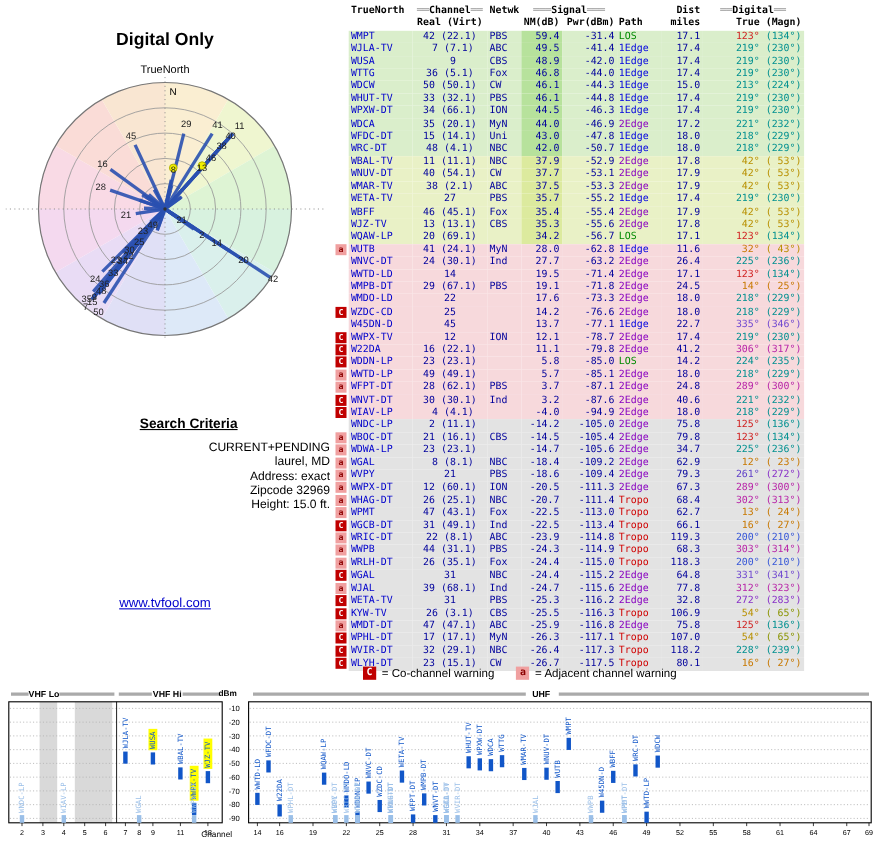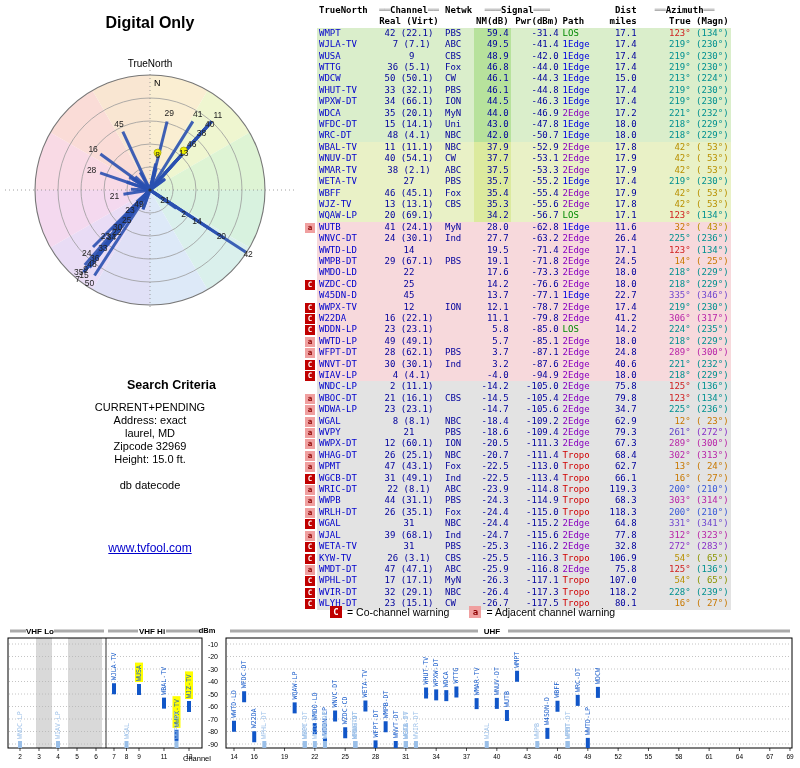--- a/index.html
+++ b/index.html
@@ -2,30 +2,30 @@
 <html><head>
 <meta charset="utf-8">
 <style>
   * { margin:0; padding:0; box-sizing:border-box; }
   html,body { width:800px; height:768px; background:#fff; overflow:hidden; }
   body { font-family:"DejaVu Sans Mono", monospace; position:relative; }
   .page { position:absolute; inset:0; }
 
   
   .left { position:absolute; left:0; top:0; width:300px; height:600px; }
-  .title { position:absolute; top:14px; width:100%; text-align:center;
+  .title { position:absolute; top:28px; width:100%; text-align:center;
            font:bold 16px "Liberation Sans", sans-serif; }
   .truenorth { position:absolute; top:58px; width:100%; text-align:center;
            font:10px "Liberation Sans", sans-serif; }
   .radar-wrap { position:absolute; left:5px; top:70px; width:290px; height:240px; }
   .radar-wrap svg { position:absolute; left:0; top:0; }
   .criteria { position:absolute; top:378px; width:100%; text-align:center;
            font:11px "Liberation Sans", sans-serif; color:#000; }
-  .crit-title { font:bold 12.5px "Liberation Sans", sans-serif; margin-bottom:9px;padding-left:43px; }
-  #crit-lines div { line-height:13px; }
+  .crit-title { font:bold 12.5px "Liberation Sans", sans-serif; text-decoration:underline; margin-bottom:9px;padding-left:43px; }
+  #crit-lines div { line-height:13px;text-align:right; }
   .crit-db { line-height:13px; }
   .dbgap { margin-top:13px; }
   .tvlink { position:absolute; top:541px; width:100%; text-align:center; display:block;
            font:12px "Liberation Sans", sans-serif; color:#0000cc; text-decoration:underline; cursor:pointer; }
 
   
   .tablewrap { position:absolute; left:304px; top:5px; width:494px; }
   table { border-collapse:collapse; white-space:pre; }
   td,th { font:9px/11.4px "DejaVu Sans Mono", monospace; height:11.4px; padding:0 2px; vertical-align:middle; }
   th { font-weight:bold; color:#000; text-align:left; }
@@ -180,42 +180,41 @@
           <text x="124.90691798823772" y="143.09308201176228" font-size="8.5" font-family="Liberation Sans, sans-serif" fill="#222" text-anchor="middle">23</text>
           <circle cx="152.5112823573616" cy="82.66219486076233" r="3.5" fill="#f0f000" stroke="#a8a800" stroke-width="0.8"></circle>
           <text x="152.5112823573616" y="87.66219486076233" font-size="8.5" font-family="Liberation Sans, sans-serif" fill="#222" text-anchor="middle">8</text>
           <text x="109.5464780650918" y="128.6152862291941" font-size="8.5" font-family="Liberation Sans, sans-serif" fill="#222" text-anchor="middle">21</text>
         </svg>
     </div>
     <div class="criteria">
       <div class="crit-title">Search Criteria</div>
       <div id="crit-lines">
           <div>CURRENT+PENDING</div>
+          <div>laurel, MD</div>
           <div>Address: exact</div>
-          <div>laurel, MD</div>
           <div>Zipcode 32969</div>
           <div>Height: 15.0 ft.</div>
         </div>
-      <div class="crit-db dbgap">db datecode</div>
     </div>
     <a class="tvlink">www.tvfool.com</a>
   </div>
 
   <div class="tablewrap">
     <table>
       <thead>
         <tr>
           <th class="cw"></th>
           <th class="cc">TrueNorth</th>
           <th class="cch thc"><span class="hb"></span><span>Channel</span><span class="hb"></span></th>
           <th class="cn">Netwk</th>
           <th class="thc" colspan="2"><span class="hbs"></span><span>Signal</span><span class="hbs"></span></th>
           <th class="cpa"></th>
           <th class="cd thr">Dist</th>
-          <th class="caz thc"><span class="hb"></span><span>Azimuth</span><span class="hb"></span></th>
+          <th class="caz thc"><span class="hb"></span><span>Digital</span><span class="hb"></span></th>
         </tr>
         <tr>
           <th class="cw"></th>
           <th class="cc"></th>
           <th class="cch">Real (Virt)</th>
           <th class="cn"></th>
           <th class="cnm thr">NM(dB)</th>
           <th class="cp thr">Pwr(dBm)</th>
           <th class="cpa">Path</th>
           <th class="cd thr">miles</th>

